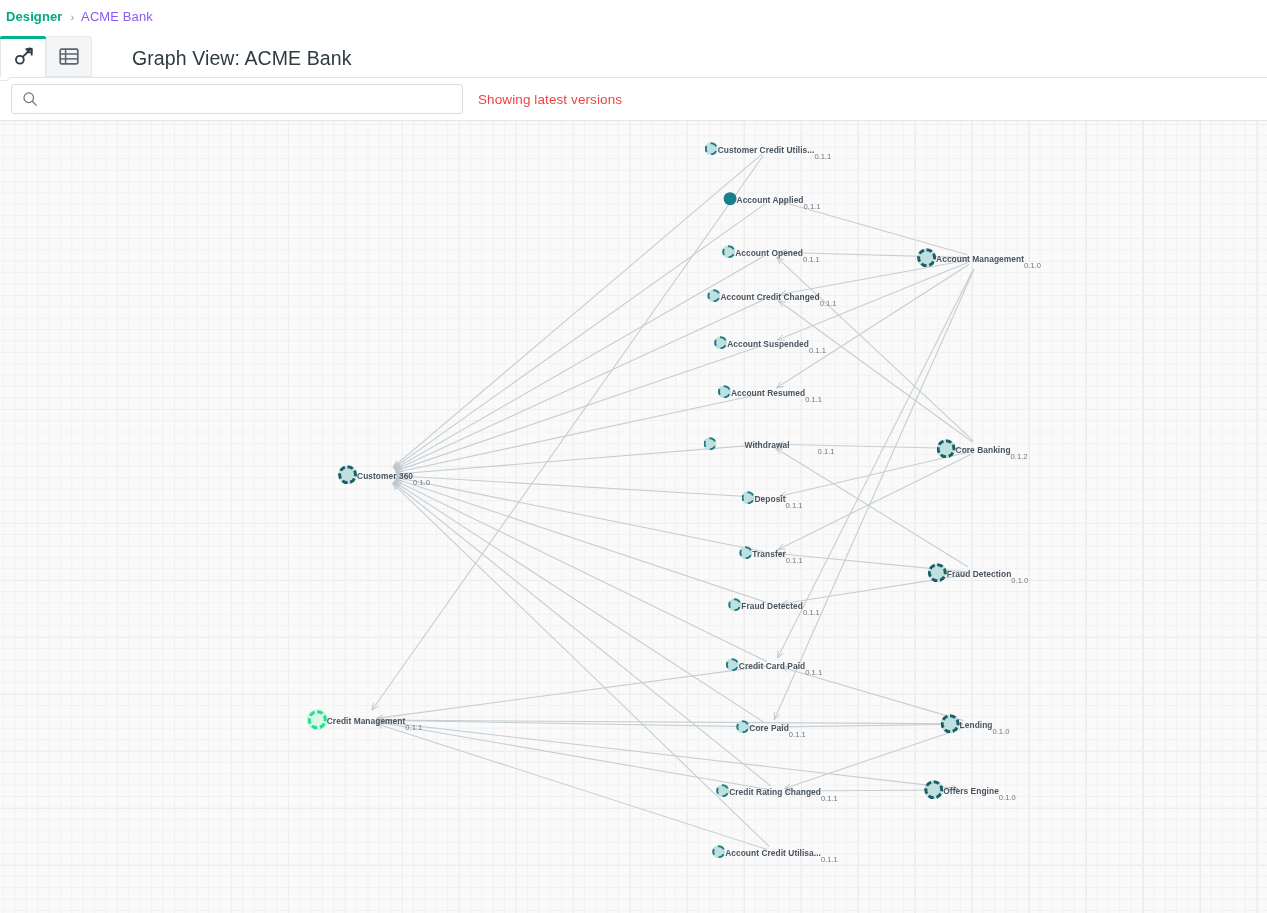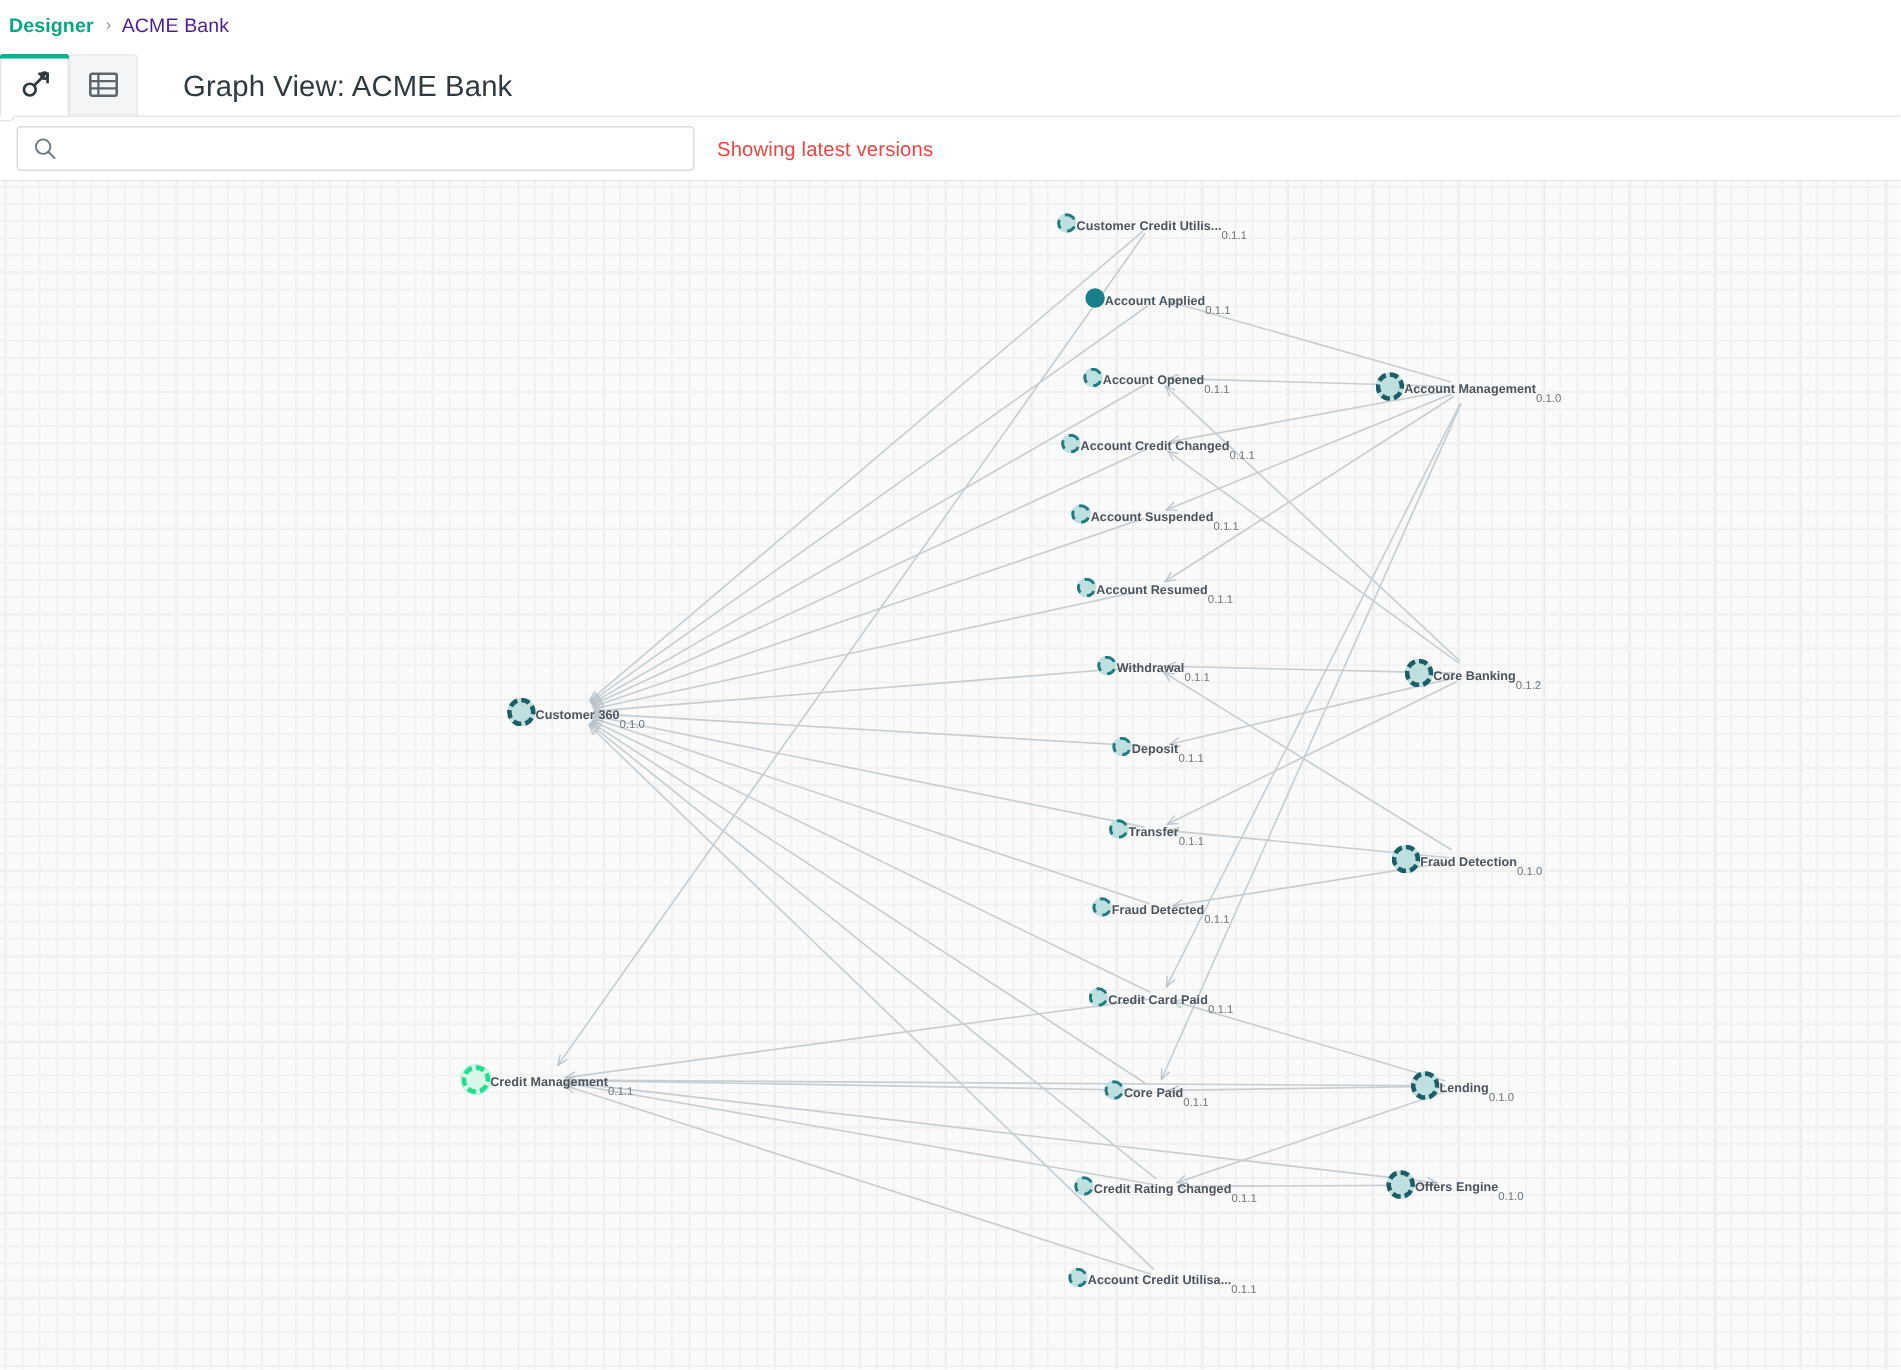--- a/index.html
+++ b/index.html
@@ -24,21 +24,21 @@
     color: #00a983;
     font-weight: bold;
     letter-spacing: .1px;
   }
   #breadcrumb .crumb-sep {
     color: #8a9499;
     margin: 0 7px 0 8px;
     font-size: 11px;
   }
   #breadcrumb .crumb-leaf {
-    color: #4c1d95;
+    color: #8b5cf6;
     letter-spacing: .1px;
   }
 
   
   #titlebar {
     height: 45px;
     display: flex;
     align-items: flex-end;
     position: relative;
     background: #ffffff;
@@ -79,21 +79,21 @@
   }
   .tab.inactive {
     background: #f4f5f6;
     border: 1px solid #e8eaec;
     border-bottom: 1px solid #e3e6e8;
     border-radius: 3px 3px 0 0;
     z-index: 1;
   }
   .tab svg { display: block; }
   #viewtitle {
-    margin-left: 30px;
+    margin-left: 40px;
     margin-bottom: 7px;
     font-size: 19.5px;
     color: #2f3a40;
     letter-spacing: .1px;
   }
 
   
   #searchrow {
     height: 43px;
     display: flex;
@@ -320,21 +320,21 @@
       <div class="node" style="left: 770px; top: 222px;">
         <div class="glyph event"></div>
         <div class="label">Account Suspended</div>
         <div class="version">0.1.1</div>
       </div>
       <div class="node" style="left: 770px; top: 271px;">
         <div class="glyph event"></div>
         <div class="label">Account Resumed</div>
         <div class="version">0.1.1</div>
       </div>
-      <div class="node" style="left: 769px; top: 323px;">
+      <div class="node" style="left: 769px; top: 323px; gap: 28px;">
         <div class="glyph event"></div>
         <div class="label">Withdrawal</div>
         <div class="version">0.1.1</div>
       </div>
       <div class="node" style="left: 772px; top: 377px;">
         <div class="glyph event"></div>
         <div class="label">Deposit</div>
         <div class="version">0.1.1</div>
       </div>
       <div class="node" style="left: 771px; top: 432px;">

